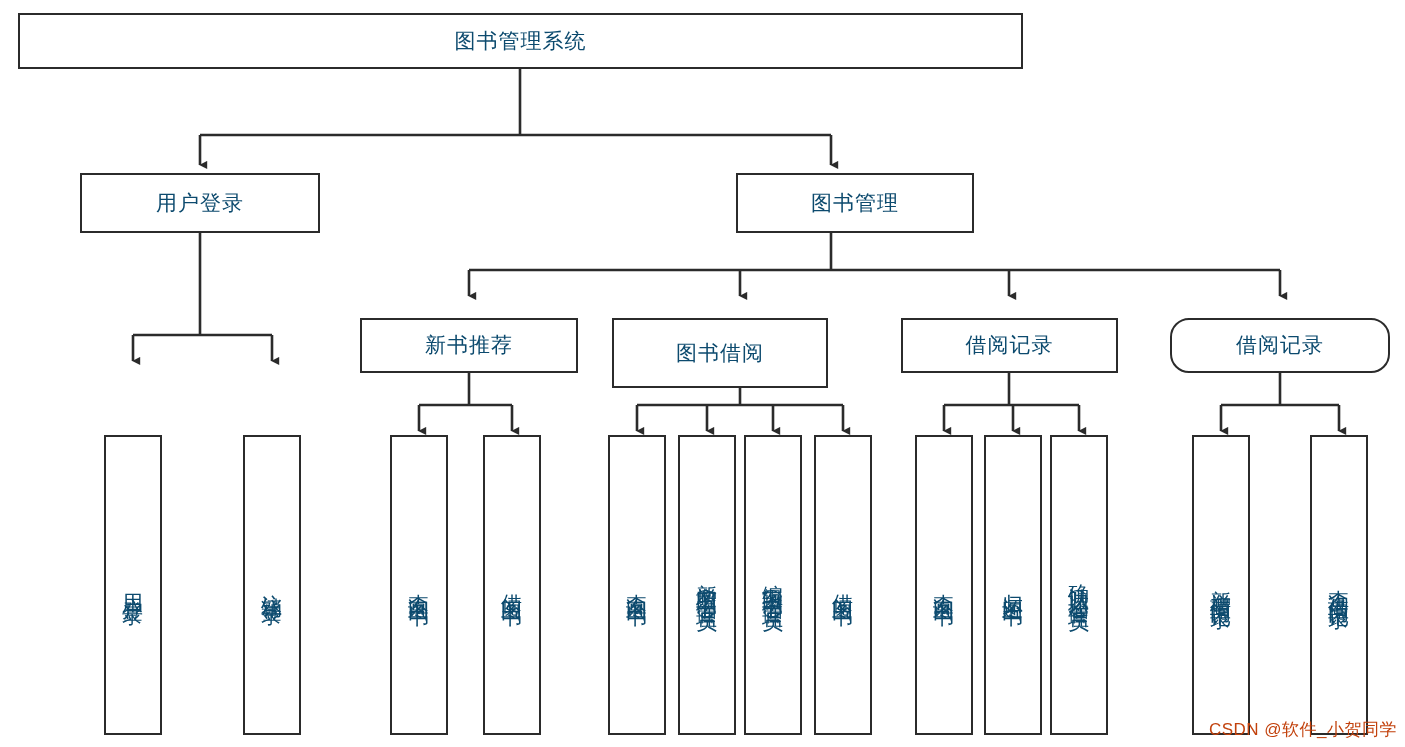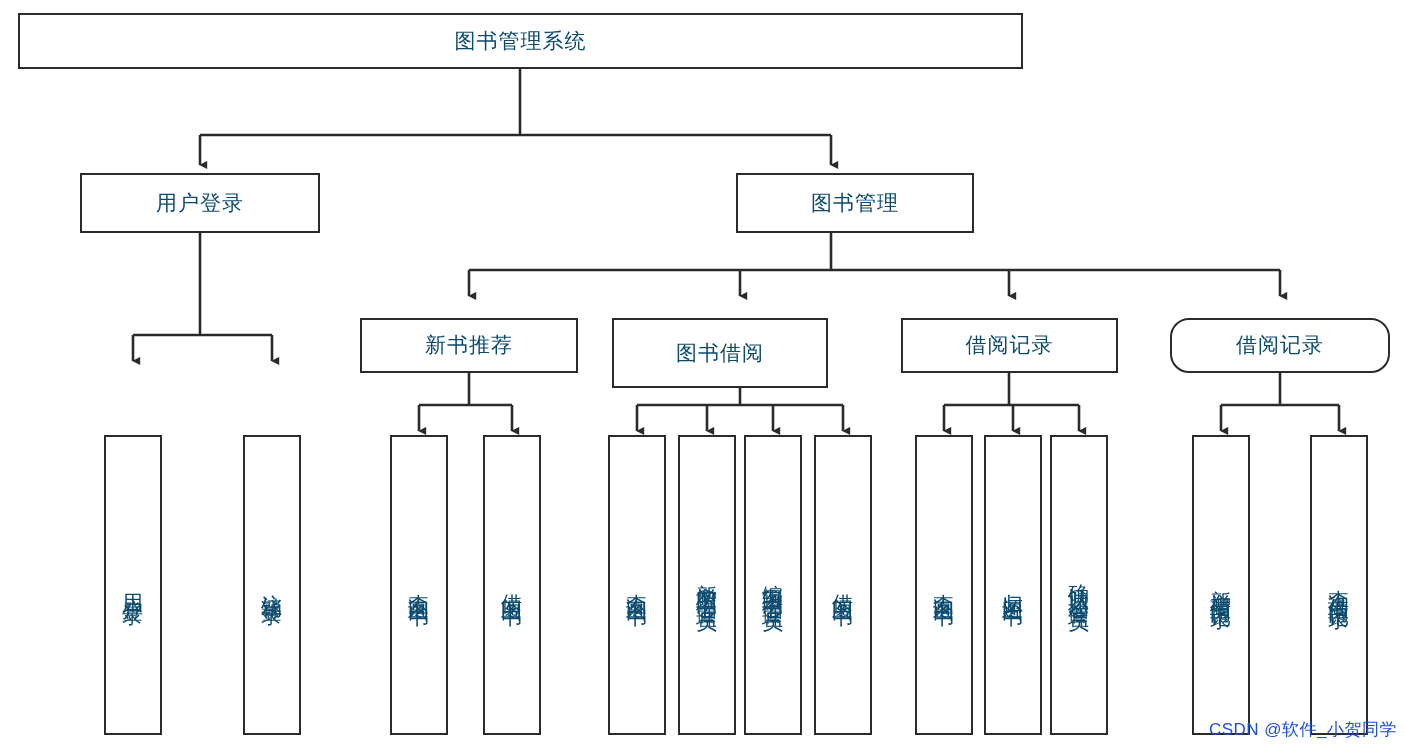--- a/index.html
+++ b/index.html
@@ -56,21 +56,21 @@
     font-size: 21px;
     letter-spacing: 4px;
     line-height: 1;
     white-space: nowrap;
   }
   #watermark {
     position: absolute;
     right: 8px;
     bottom: 6px;
     font-size: 17px;
-    color: #1d4ed8;
+    color: #c2410c;
     letter-spacing: 0.5px;
     white-space: nowrap;
     user-select: none;
     margin-left: 12px;
   }
 </style>
 </head>
 <body>
 
 <div id="diagram-root">

